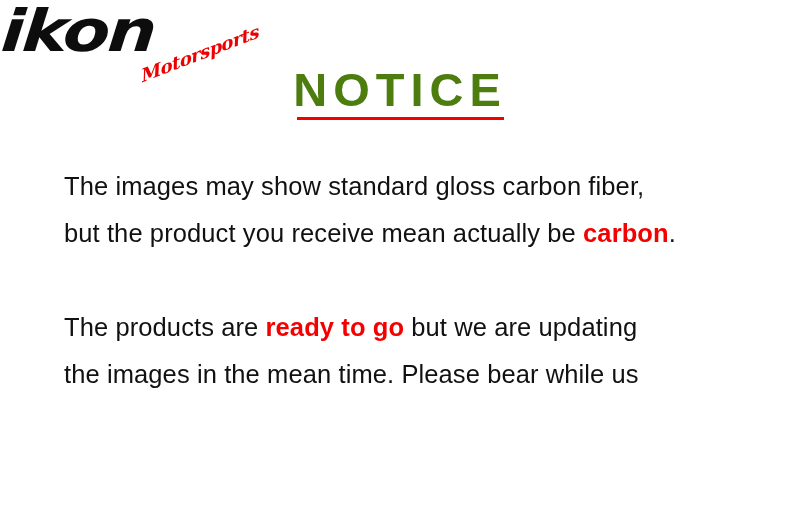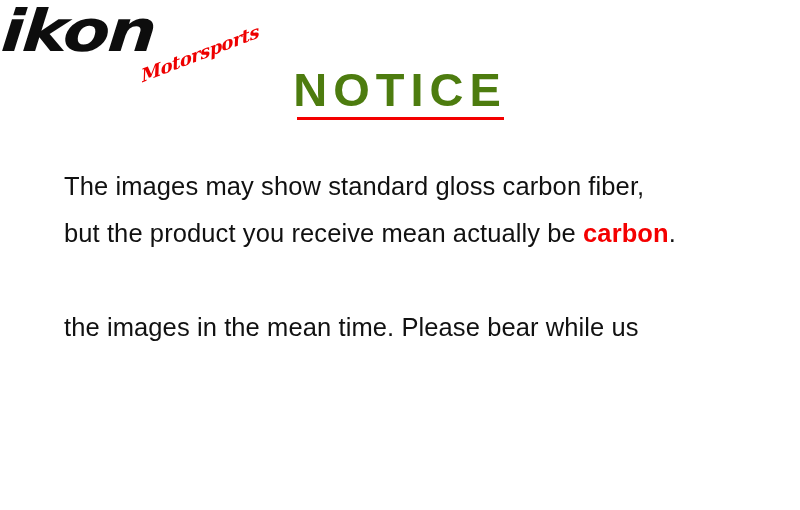--- a/index.html
+++ b/index.html
@@ -140,20 +140,23 @@
     <p>
       <span>The images may show standard gloss carbon fiber,</span>
     </p>
 
     <p>
       <span>but the product you receive mean actually be </span><span class="hl">carbon</span><span>.</span>
     </p>
 
     <div class="para-gap"></div>
 
+    <p>
+      <span>The products are </span><span class="hl">ready to go</span><span> but we are updating</span>
+    </p>
 
     <p>
       <span>the images in the mean time. Please bear while us</span>
     </p>
 
 
   </div>
 
 </div>
 

